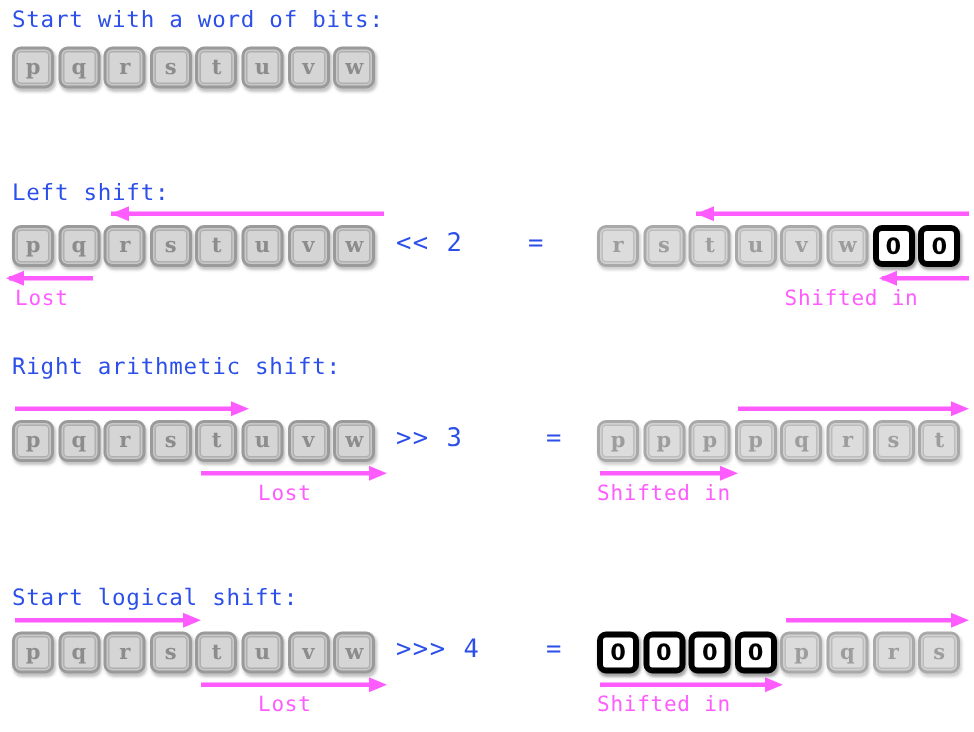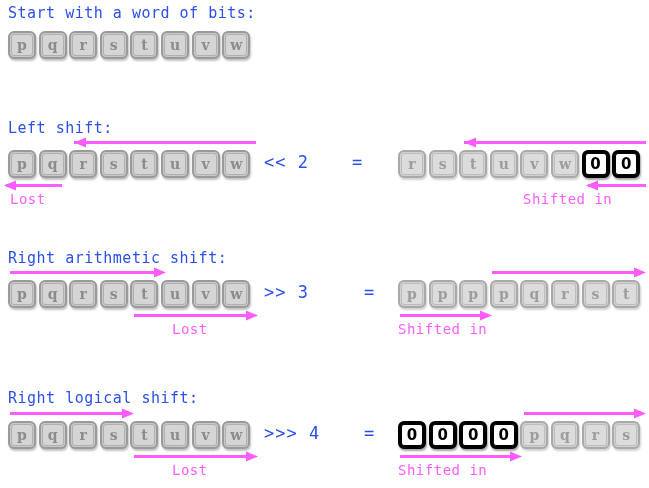--- a/index.html
+++ b/index.html
@@ -224,21 +224,21 @@
     </div>
 
   <div class="arrow" style="left:582px;top:180px;">
     <svg width="66" height="11" viewBox="0 0 66 11">
       <line x1="6" y1="5.5" x2="64" y2="5.5" stroke="#ff5cff" stroke-width="3"></line>
       <polygon points="4,5.5 16,0.5 16,10.5" fill="#ff5cff"></polygon>
     </svg>
   </div>
   <div class="annot" style="left:523px;top:191px;">Shifted in</div>
 
-  <div class="heading" style="left:8px;top:249px;">Right arithmetic shift:</div>
+  <div class="heading" style="left:8px;top:235px;">Right arithmetic shift:</div>
 
   <div class="arrow" style="left:8px;top:267px;">
     <svg width="160" height="11" viewBox="0 0 160 11">
       <line x1="2" y1="5.5" x2="150" y2="5.5" stroke="#ff5cff" stroke-width="3"></line>
       <polygon points="158,5.5 146,0.5 146,10.5" fill="#ff5cff"></polygon>
     </svg>
   </div>
 
   <div class="bitrow" id="ras-input" style="left:8px;top:280px;">
       <div class="bit gray">
@@ -313,21 +313,21 @@
     </div>
 
   <div class="arrow" style="left:398px;top:310px;">
     <svg width="96" height="11" viewBox="0 0 96 11">
       <line x1="2" y1="5.5" x2="86" y2="5.5" stroke="#ff5cff" stroke-width="3"></line>
       <polygon points="94,5.5 82,0.5 82,10.5" fill="#ff5cff"></polygon>
     </svg>
   </div>
   <div class="annot" style="left:398px;top:321px;">Shifted in</div>
 
-  <div class="heading" style="left:8px;top:389px;">Right logical shift:</div>
+  <div class="heading" style="left:8px;top:389px;">Start logical shift:</div>
 
   <div class="arrow" style="left:8px;top:408px;">
     <svg width="130" height="11" viewBox="0 0 130 11">
       <line x1="2" y1="5.5" x2="118" y2="5.5" stroke="#ff5cff" stroke-width="3"></line>
       <polygon points="126,5.5 114,0.5 114,10.5" fill="#ff5cff"></polygon>
     </svg>
   </div>
 
   <div class="bitrow" id="rls-input" style="left:8px;top:421px;">
       <div class="bit gray">

